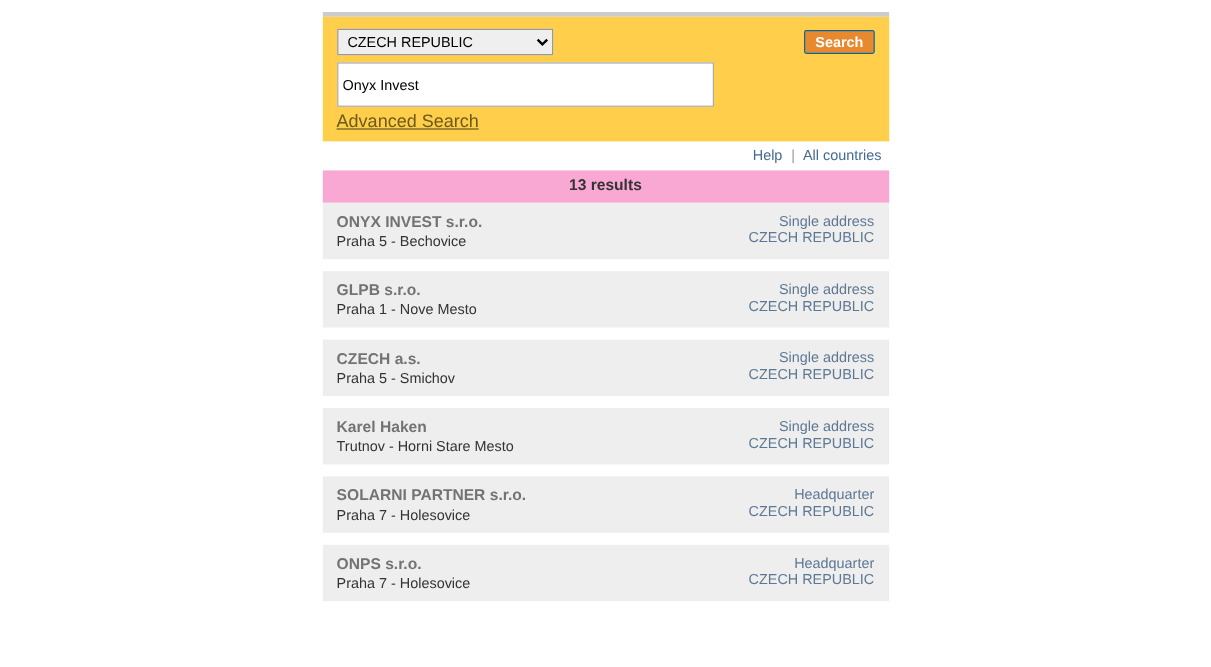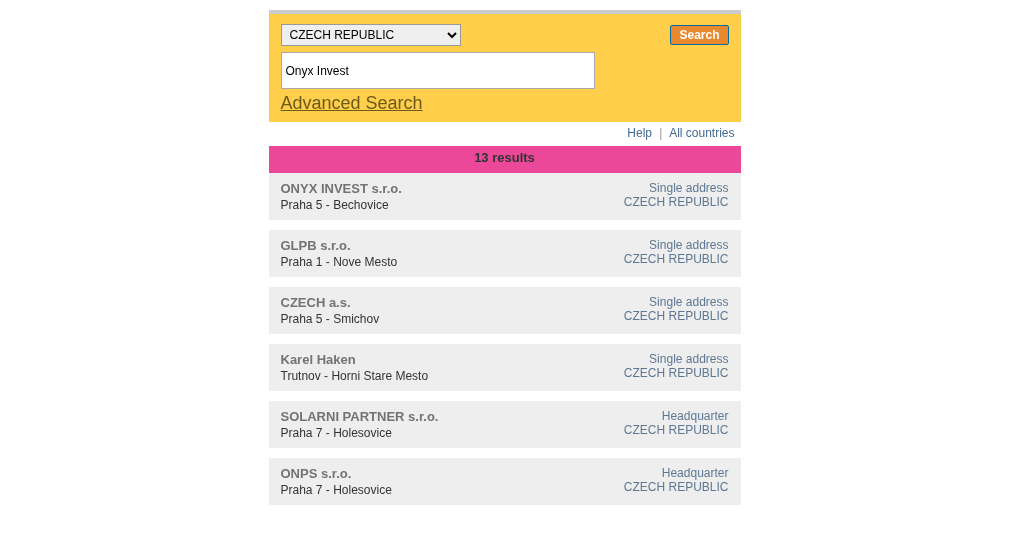--- a/index.html
+++ b/index.html
@@ -82,38 +82,38 @@
     height: 37px;
     border: 1px solid #aaa;
     padding: 0 4px;
     font-size: 12px;
     margin-bottom: 4px;
     background: #fff;
   }
   .adv-search {
     color: #6b5a1a;
     text-decoration: underline;
-    font-size: 18px;
+    font-size: 15px;
     cursor: pointer;
   }
   .help-row {
     text-align: right;
     font-size: 12px;
     color: #666;
     padding: 4px 6px 6px 0;
     background: #fff;
   }
   .help-row a { color: #44698f; text-decoration: none; cursor: pointer;}
   .help-row .sep { color: #999; margin: 0 4px;}
   .results-count {
     text-align: center;
     font-weight: bold;
     font-size: 13px;
     padding: 4px 0 8px 0;
-    background: #ec4899;
+    background: #f9a8d4;
   }
   .results { }
   .result-item {
     background: #eeeeee;
     margin-bottom: 10px;
     padding: 8px 12px;
     display: flex;
     justify-content: space-between;
     align-items: flex-start;
   }

